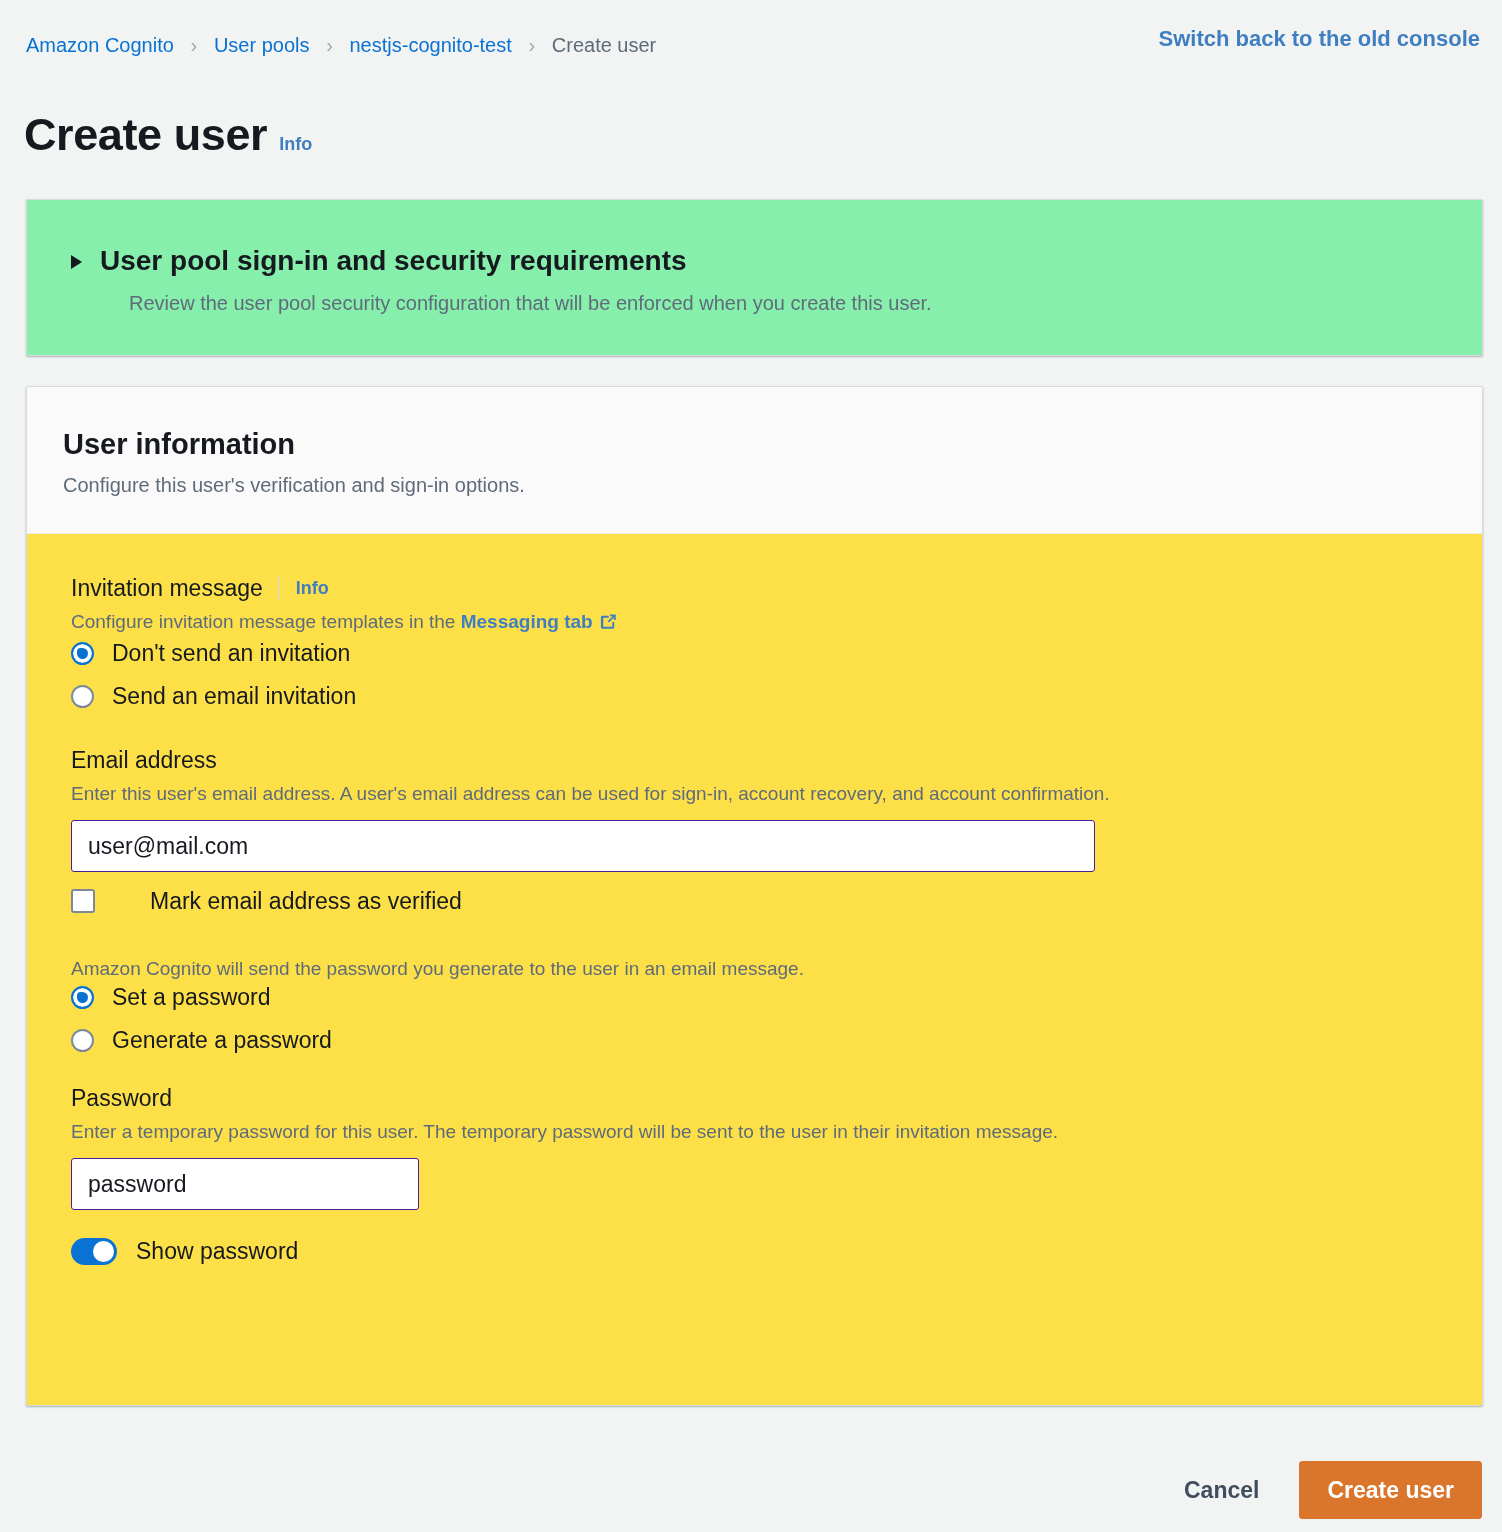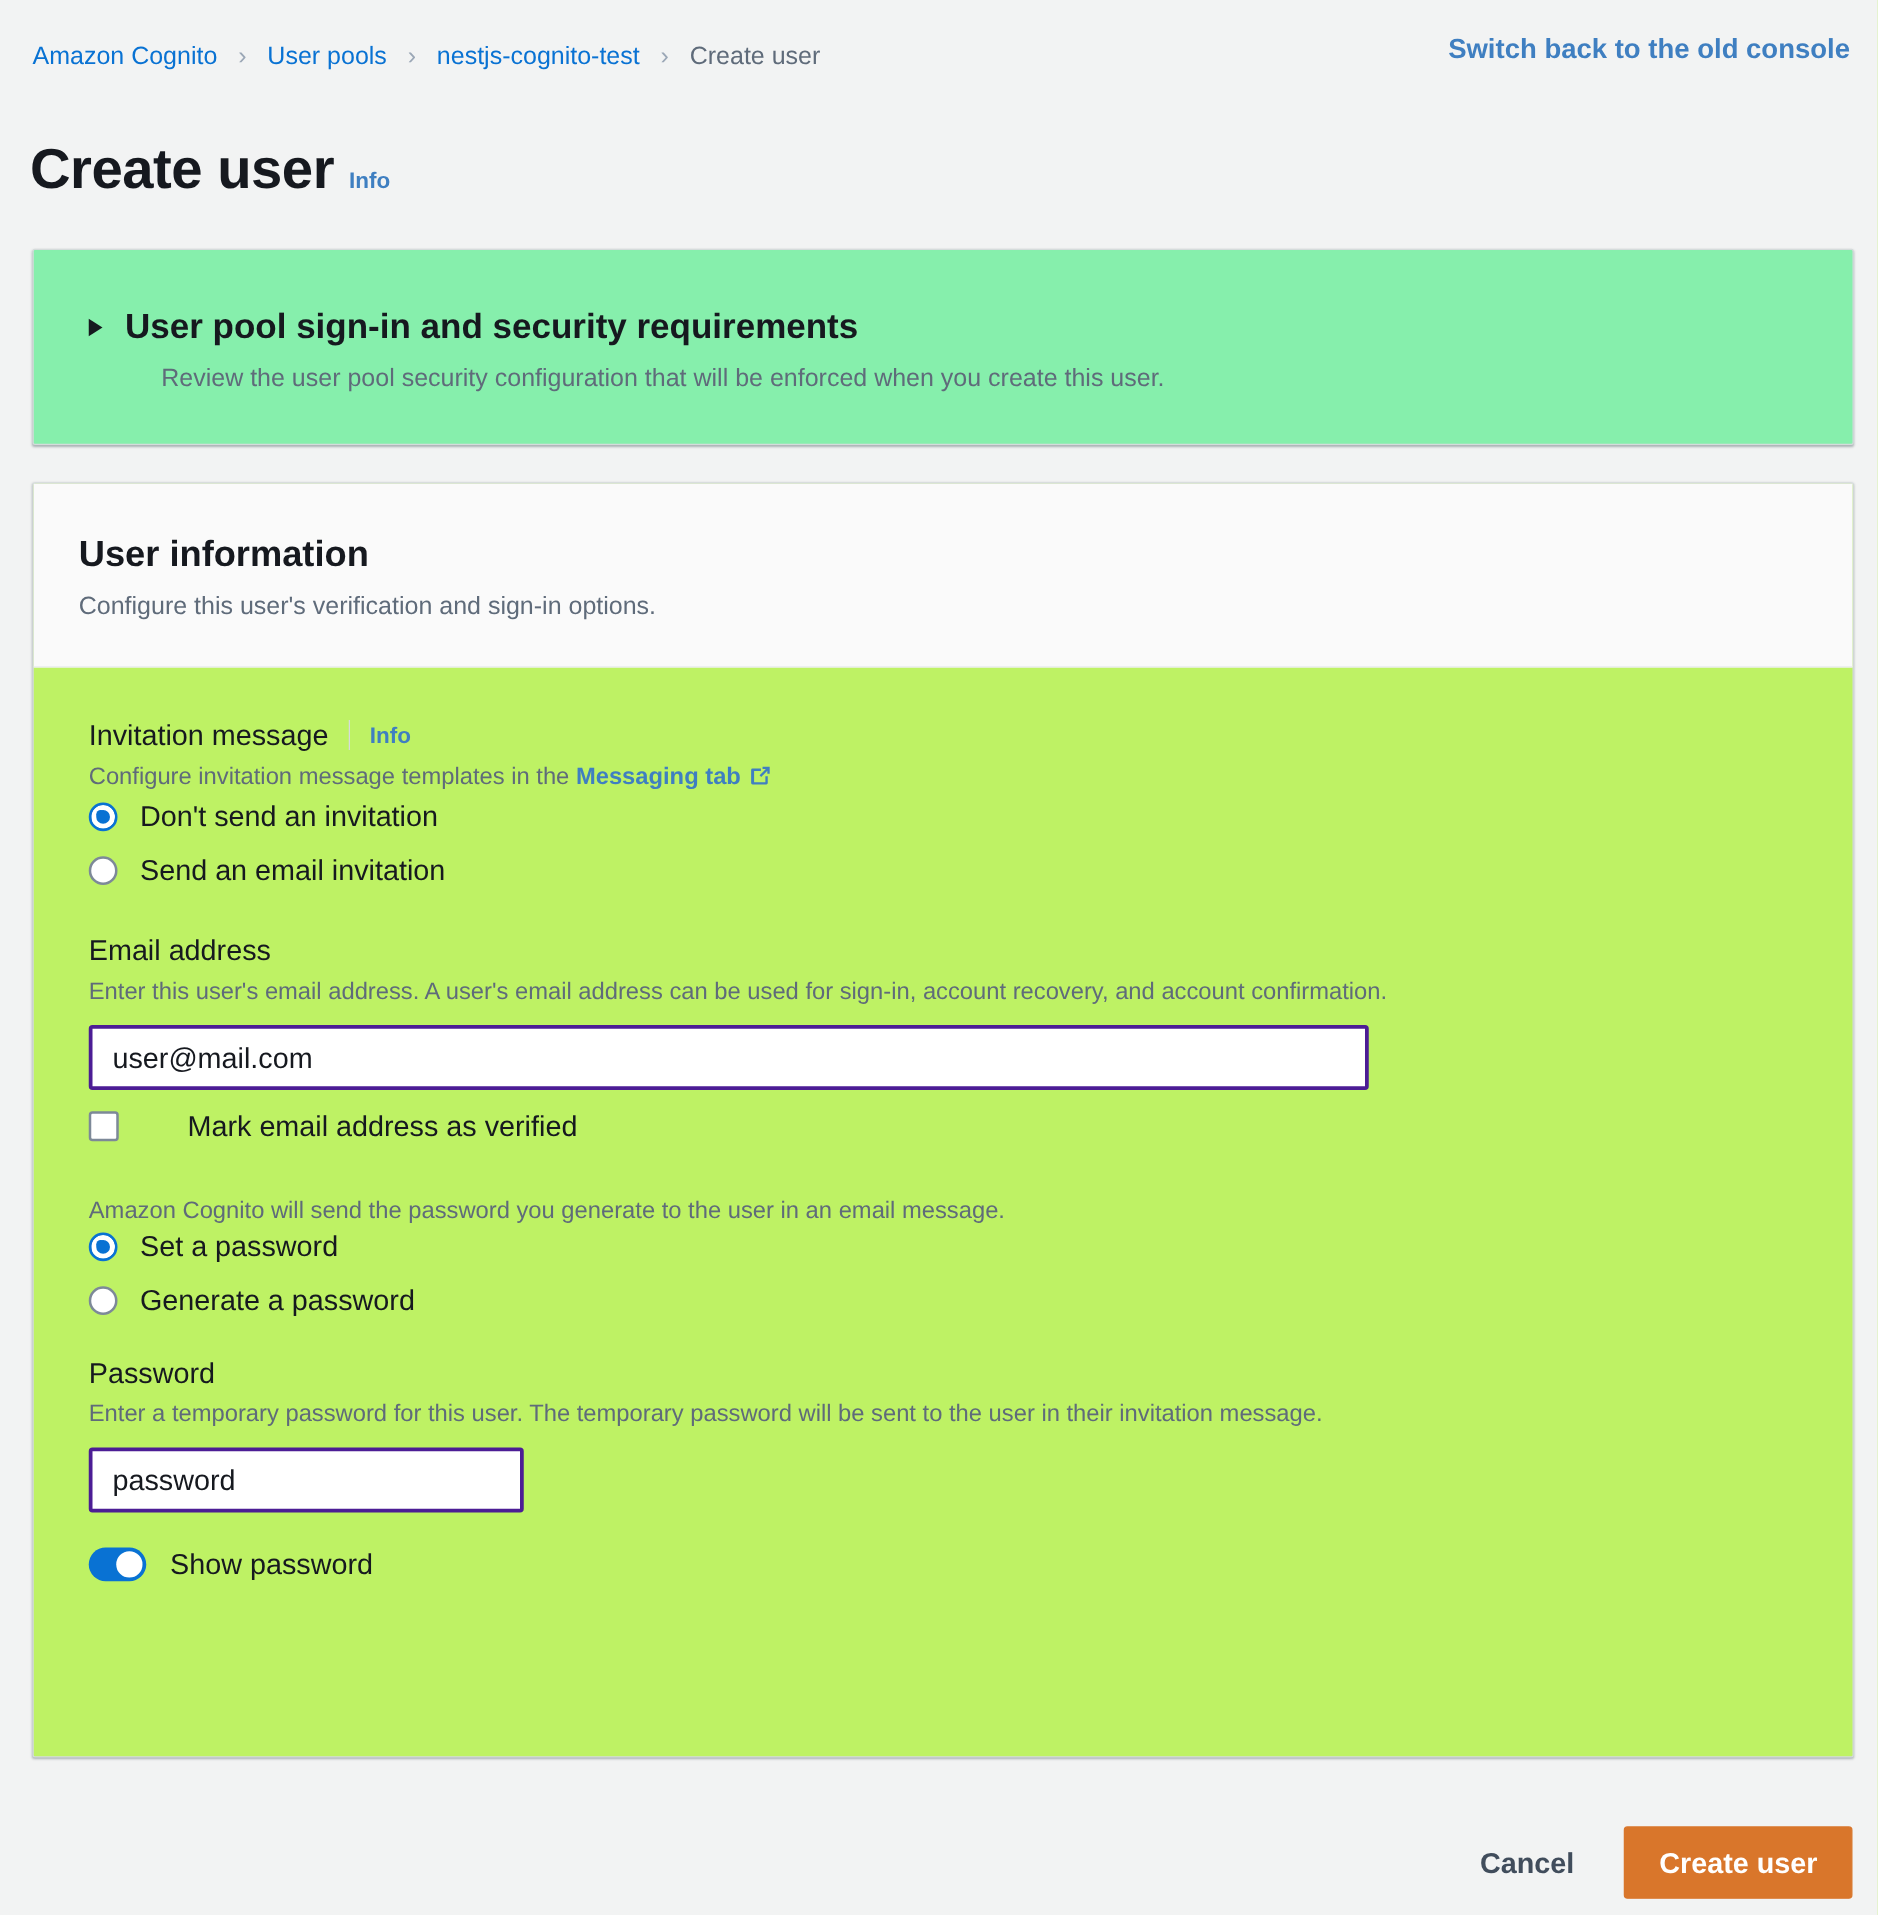--- a/index.html
+++ b/index.html
@@ -44,21 +44,21 @@
     color: #16191f; letter-spacing: -0.4px; margin: 0;
   }
   .info-link {
     color: #3f7fc1; font-size: 18px; font-weight: 700;
     text-decoration: none; cursor: pointer;
   }
 
   
   .card {
     position: absolute;
-    background: #bef264;
+    background: #fde047;
     border: 1px solid #d5dbdb;
     border-radius: 2px;
     box-shadow: 0 1px 2px rgba(0,28,36,0.30);
   }
 
   .card-a {
     left: 26px; top: 199px; width: 1457px; height: 157px;
     background: #86efac;
   }
   .collapsible-head {
@@ -139,21 +139,21 @@
 
   .checkbox-row { display: flex; align-items: center; margin-top: 14px; cursor: pointer; gap: 37px; }
   .checkbox {
     width: 24px; height: 24px; border: 2px solid #7d8998;
     border-radius: 3px; background: #fff; flex: 0 0 auto; margin-right: 18px;
   }
   .checkbox-label { font-size: 23px; line-height: 30px; color: #16191f; }
 
   .text-input {
     display: block; margin-top: 13px;
-    height: 52px; border: 3px solid #4c1d95; border-radius: 3px;
+    height: 52px; border: 1px solid #4c1d95; border-radius: 3px;
     background: #fff; color: #16191f;
     font-family: "Liberation Sans", sans-serif;
     font-size: 23px; line-height: 30px;
     padding: 0 16px; outline: none;
   }
   .text-input::placeholder { color: #8a94a0; }
   #email-input { width: 1024px; }
   #password-input { width: 348px; }
 
   .toggle-row { display: flex; align-items: center; margin-top: 26px; cursor: pointer; }

